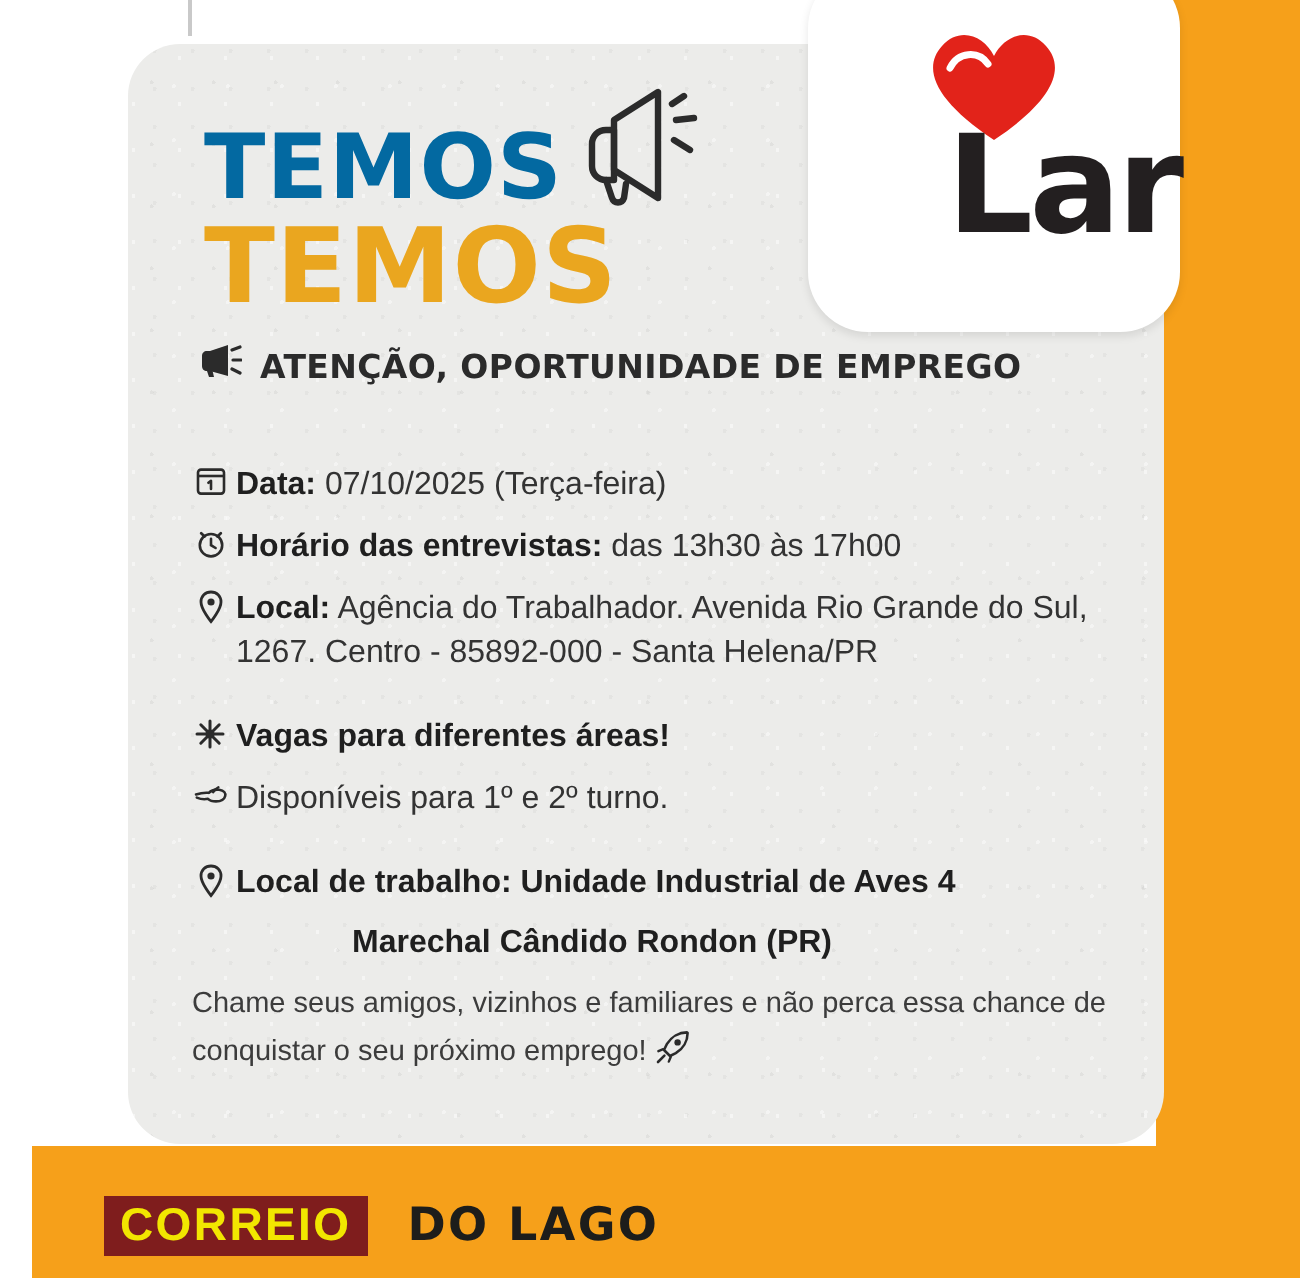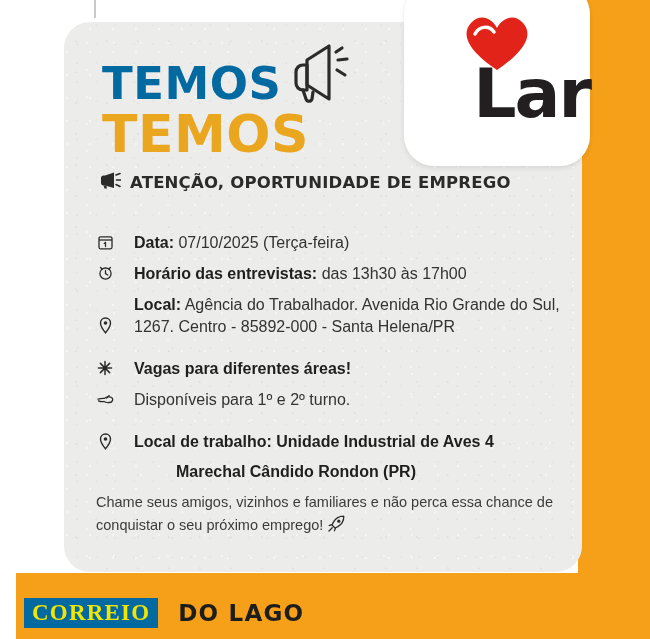--- a/index.html
+++ b/index.html
@@ -161,22 +161,22 @@
 
   
   .info {
     position: absolute;
     left: 96px;
     top: 232px;
     width: 480px;
   }
   .row {
     display: flex;
-    align-items: flex-end;
-    gap: 20px;
+    align-items: flex-start;
+    gap: 4px;
     margin-bottom: 9px;
   }
   .row .ico {
     flex: 0 0 auto;
     width: 18px;
     text-align: center;
     padding-top: 1px;
   }
   .row .text {
     font-size: 16px;
@@ -211,28 +211,29 @@
   
   .footer-logo {
     position: absolute;
     left: 24px;
     bottom: 10px;
     display: flex;
     align-items: center;
     height: 32px;
   }
   .correio-box {
-    background: #0369a1;
+    background: #7f1d1d;
     color: #f2e600;
-    font-family: Liberation Serif, serif;
+    font-family: Liberation Sans, sans-serif;
     font-weight: bold;
     font-size: 23px;
     letter-spacing: 1.2px;
     padding: 3px 8px 4px 8px;
     line-height: 1;
+    margin-left: 28px;
   }
   .dolago {
     color: #1d1d1b;
     font-family: "DejaVu Sans", sans-serif;
     font-weight: bold;
     font-size: 23px;
     letter-spacing: 1.2px;
     margin-left: 20px;
     line-height: 1;
   }

